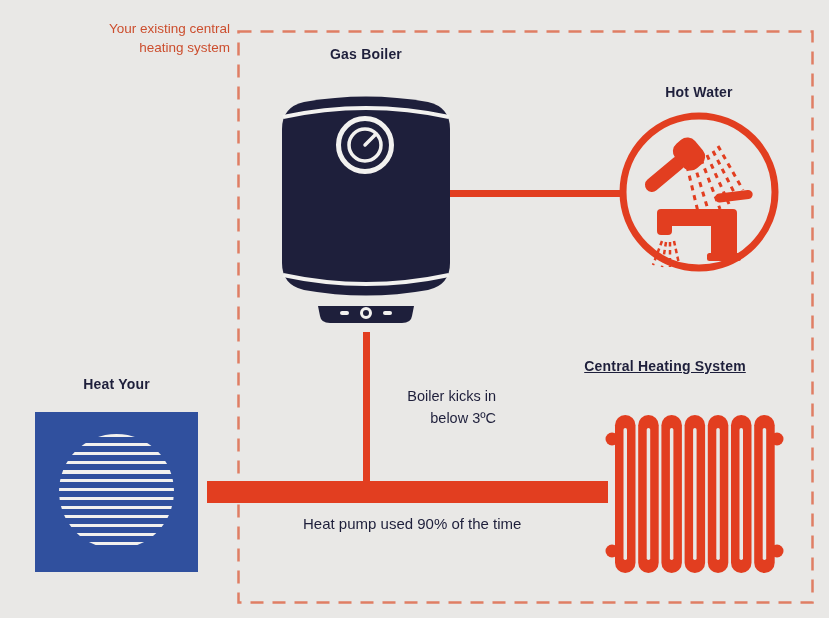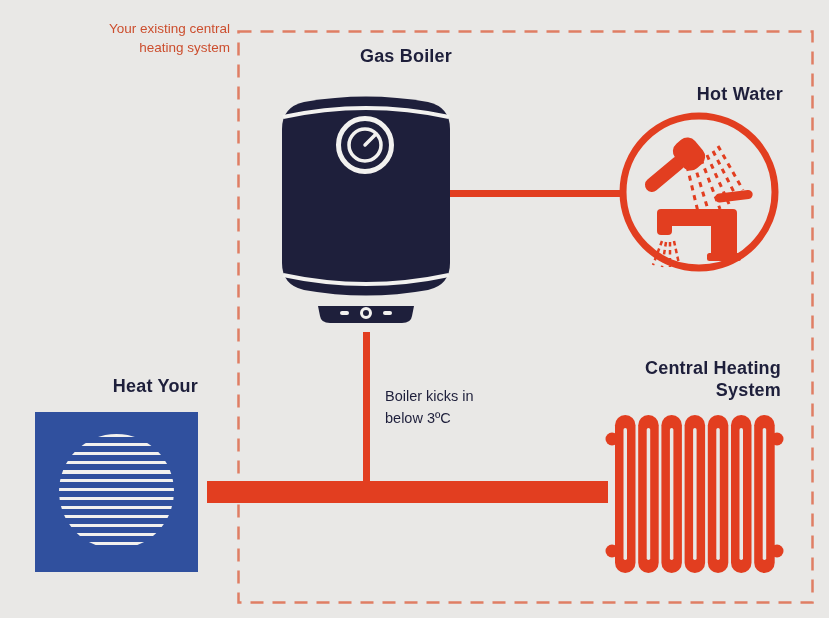--- a/index.html
+++ b/index.html
@@ -11,21 +11,21 @@
     --blue:#30509e;
     --white:#f2f1ef;
   }
   html,body{margin:0;padding:0;background:var(--bg);}
   .canvas{
     position:relative;width:829px;height:618px;background:var(--bg);
     font-family:"Liberation Sans", sans-serif;overflow:hidden;
   }
   .abs{position:absolute;}
   .navy-label{
-    color:var(--navy);font-weight:700;font-size:18px;text-align:right;
+    color:var(--navy);font-weight:700;font-size:14px;text-align:center;
     letter-spacing:.2px;line-height:1.22;
   }
   .note-text{color:var(--navy);font-size:14.5px;line-height:1.5;}
   .existing-note{
     color:var(--note-red);font-size:13.5px;line-height:1.4;text-align:right;
   }
   .bar{background:var(--red);}
   .pump-square{background:var(--blue);}
   .pump-fan{
     border-radius:50%;
@@ -63,21 +63,21 @@
       <circle cx="85" cy="60" r="26.5" fill="none" stroke="var(--white)" stroke-width="5"></circle>
       <circle cx="85" cy="60" r="16" fill="none" stroke="var(--white)" stroke-width="3.5"></circle>
       <line x1="85" y1="60" x2="96" y2="49" stroke="var(--white)" stroke-width="3.5" stroke-linecap="round"></line>
     </g>
     <path d="M38,221 L134,221 L132,231 Q131,238 122,238 L50,238 Q41,238 40,231 Z" fill="var(--navy)"></path>
     <rect x="60" y="226" width="9" height="4" rx="2" fill="var(--white)"></rect>
     <circle cx="86" cy="228" r="4.5" fill="none" stroke="var(--white)" stroke-width="3"></circle>
     <rect x="103" y="226" width="9" height="4" rx="2" fill="var(--white)"></rect>
   </svg>
 
-  <div class="abs note-text" style="left:385px;top:386px;width:120px;">Boiler kicks in below 3ºC</div>
+  <div class="abs note-text" style="left:376px;top:386px;width:120px;text-align:right;">Boiler kicks in below 3ºC</div>
 
   <div class="abs navy-label" style="left:615px;top:76px;width:168px;margin-top:8px;">Hot Water</div>
 
   <svg class="abs" style="left:615px;top:108px;" width="168" height="168">
     <circle cx="84" cy="84" r="76" fill="none" stroke="var(--red)" stroke-width="7"></circle>
     <g>
       <rect x="26" y="59" width="48" height="14" rx="7" fill="var(--red)" transform="rotate(-40 50 66)"></rect>
       <rect x="61" y="30" width="26" height="32" rx="10" fill="var(--red)" transform="rotate(-40 74 46)"></rect>
       <g stroke="var(--red)" stroke-width="3" stroke-dasharray="5 5">
         <line x1="72" y1="58" x2="84" y2="108"></line>
@@ -96,21 +96,21 @@
       <rect x="92" y="145" width="34" height="8" rx="2.5" fill="var(--red)"></rect>
       <g stroke="var(--red)" stroke-width="2.5" stroke-dasharray="4.5 3.5">
         <line x1="47" y1="133" x2="38" y2="157"></line>
         <line x1="51" y1="134" x2="47" y2="159"></line>
         <line x1="55" y1="134" x2="55" y2="159"></line>
         <line x1="59" y1="133" x2="64" y2="156"></line>
       </g>
     </g>
   </svg>
 
-  <div class="abs navy-label" style="left:611px;top:358px;width:170px;">Central Heating System</div>
+  <div class="abs navy-label" style="left:580px;top:358px;width:170px;text-decoration:underline;">Central Heating System</div>
 
   <svg class="abs" style="left:603px;top:413px;" width="182" height="162">
     <g fill="var(--red)">
       <circle cx="9" cy="26" r="6.5"></circle>
         <circle cx="9" cy="138" r="6.5"></circle>
       <circle cx="174" cy="26" r="6.5"></circle>
         <circle cx="174" cy="138" r="6.5"></circle>
       <rect x="12" y="2" width="20.5" height="158" rx="10.25"></rect>
       <rect x="35.2" y="2" width="20.5" height="158" rx="10.25"></rect>
       <rect x="58.4" y="2" width="20.5" height="158" rx="10.25"></rect>
@@ -129,14 +129,15 @@
       <rect x="159.7" y="15" width="3.5" height="132" rx="1.75"></rect>
     </g>
   </svg>
 
   <div class="abs navy-label" style="left:35px;top:376px;width:163px;">Heat Your</div>
 
   <div class="abs pump-square" style="left:35px;top:412px;width:163px;height:160px;">
     <div class="pump-fan abs" style="left:24px;top:22px;width:115px;height:115px;"></div>
   </div>
 
+  <div class="abs note-text" style="left:303px;top:513px;width:260px;font-size:15px;">Heat pump used 90% of the time</div>
 
 </div>
 
 </body></html>

